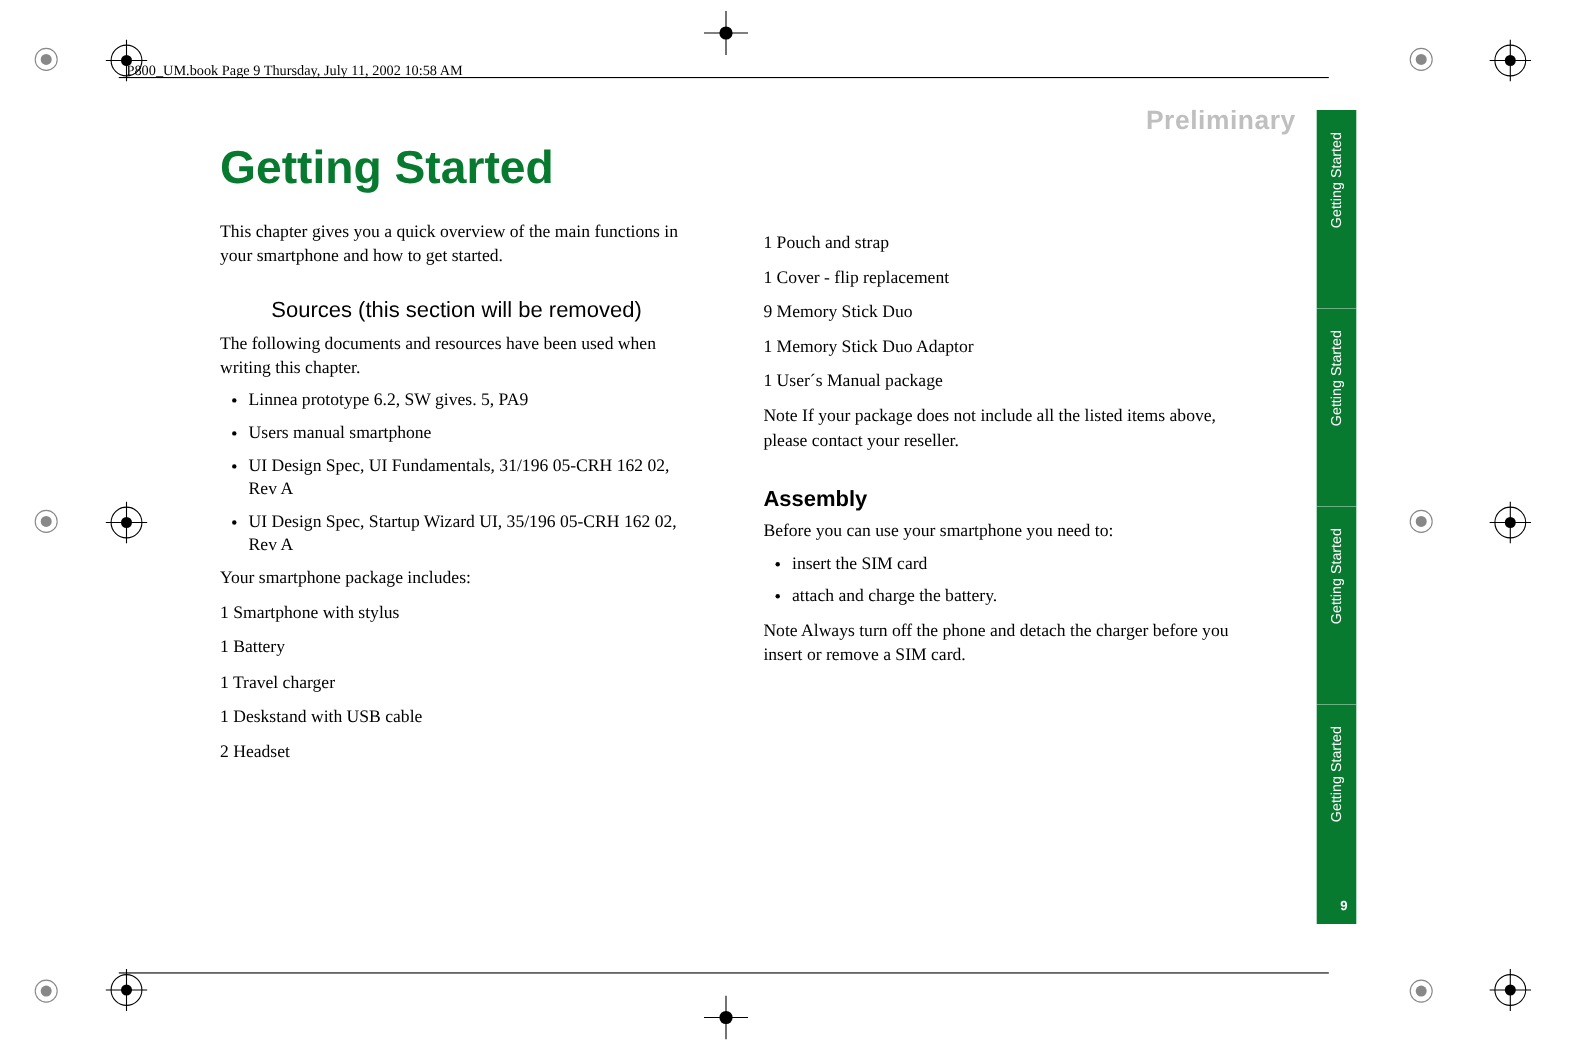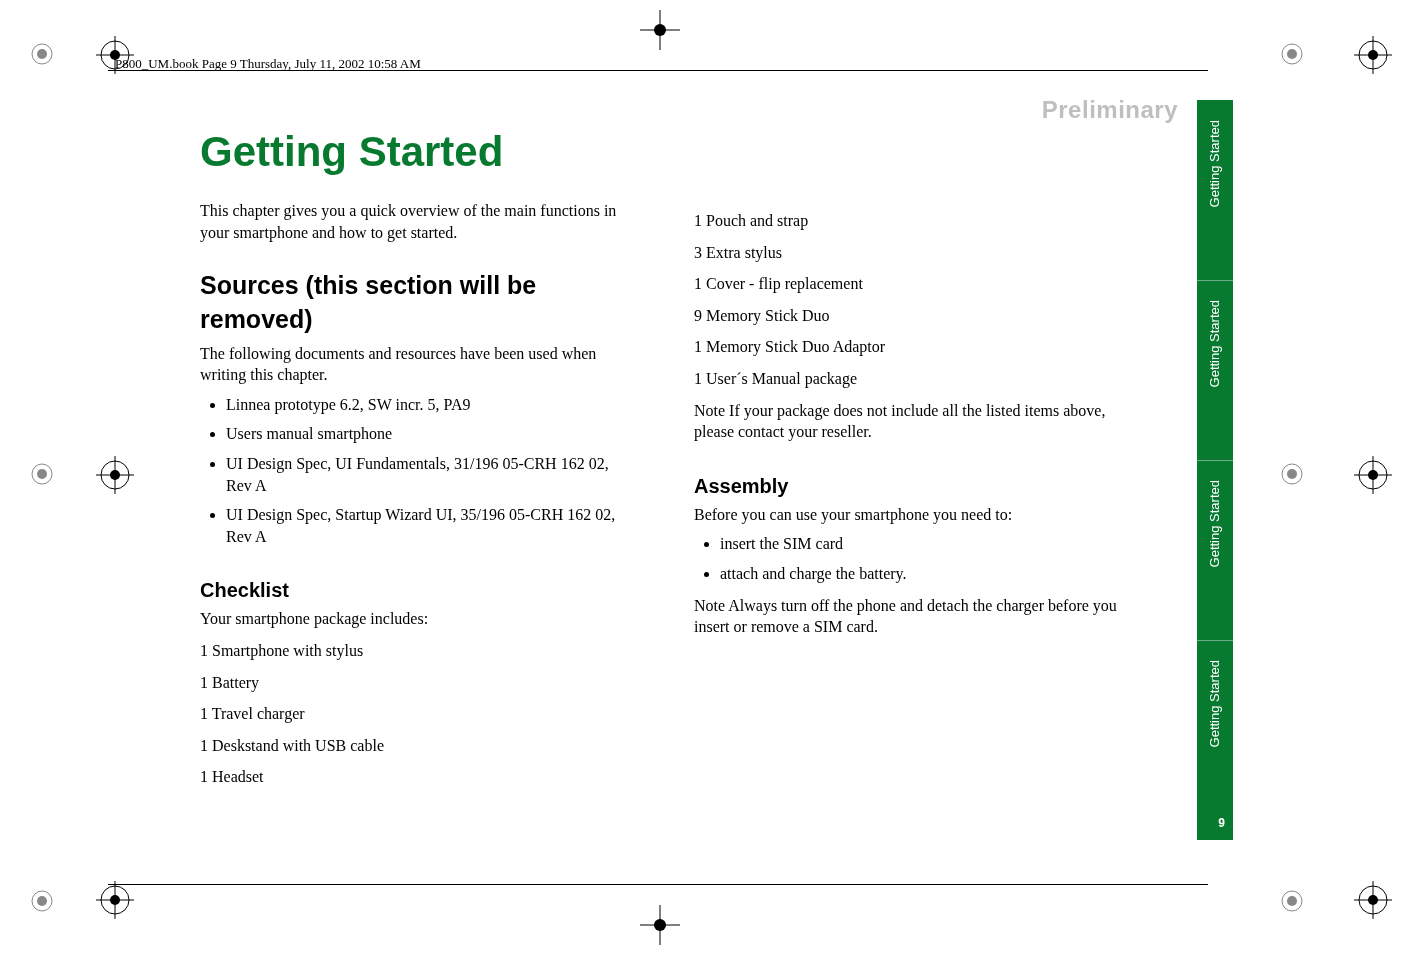--- a/index.html
+++ b/index.html
@@ -51,24 +51,25 @@
     position: absolute;
     top: 200px;
     width: 430px;
     font-size: 16px;
     line-height: 1.35;
   }
   .col-left { left: 200px; }
   .col-right { left: 694px; }
   .h-sources {
     font-family: Arial, Helvetica, sans-serif;
-    font-weight: bold;
-    font-size: 25px;
+    font-weight: normal;
+    font-size: 20px;
     margin-top: 26px;
     margin-bottom: 6px;
+    text-align: center;
   }
   .h-checklist, .h-assembly {
     font-family: Arial, Helvetica, sans-serif;
     font-weight: bold;
     font-size: 20px;
     margin-top: 30px;
     margin-bottom: 4px;
   }
   ul.bullet {
     margin: 8px 0 0 0;
@@ -274,38 +275,36 @@
 <div class="watermark">Preliminary</div>
 
 <div class="chapter-title">Getting Started</div>
 
 <div class="col col-left">
   <div>This chapter gives you a quick overview of the main functions in your smartphone and how to get started.</div>
 
   <div class="h-sources">Sources (this section will be removed)</div>
   <div>The following documents and resources have been used when writing this chapter.</div>
   <ul class="bullet">
-    <li>Linnea prototype 6.2, SW incr. 5, PA9</li>
+    <li>Linnea prototype 6.2, SW gives. 5, PA9</li>
     <li>Users manual smartphone</li>
     <li>UI Design Spec, UI Fundamentals, 31/196 05-CRH 162 02, Rev A</li>
     <li>UI Design Spec, Startup Wizard UI, 35/196 05-CRH 162 02, Rev A</li>
   </ul>
 
-  <div class="h-checklist">Checklist</div>
   <div>Your smartphone package includes:</div>
   <div class="simple-line">1 Smartphone with stylus</div>
   <div class="simple-line">1 Battery</div>
   <div class="simple-line">1 Travel charger</div>
   <div class="simple-line">1 Deskstand with USB cable</div>
-  <div class="simple-line">1 Headset</div>
+  <div class="simple-line">2 Headset</div>
 </div>
 
 <div class="col col-right">
   <div class="simple-line">1 Pouch and strap</div>
-  <div class="simple-line">3 Extra stylus</div>
   <div class="simple-line">1 Cover - flip replacement</div>
   <div class="simple-line">9 Memory Stick Duo</div>
   <div class="simple-line">1 Memory Stick Duo Adaptor</div>
   <div class="simple-line">1 User´s Manual package</div>
 
   <div class="simple-line">
     <span class="note-word">Note</span><span class="note-rest"> If your package does not include all the listed items above, please contact your reseller.</span>
   </div>
 
   <div class="h-assembly">Assembly</div>

